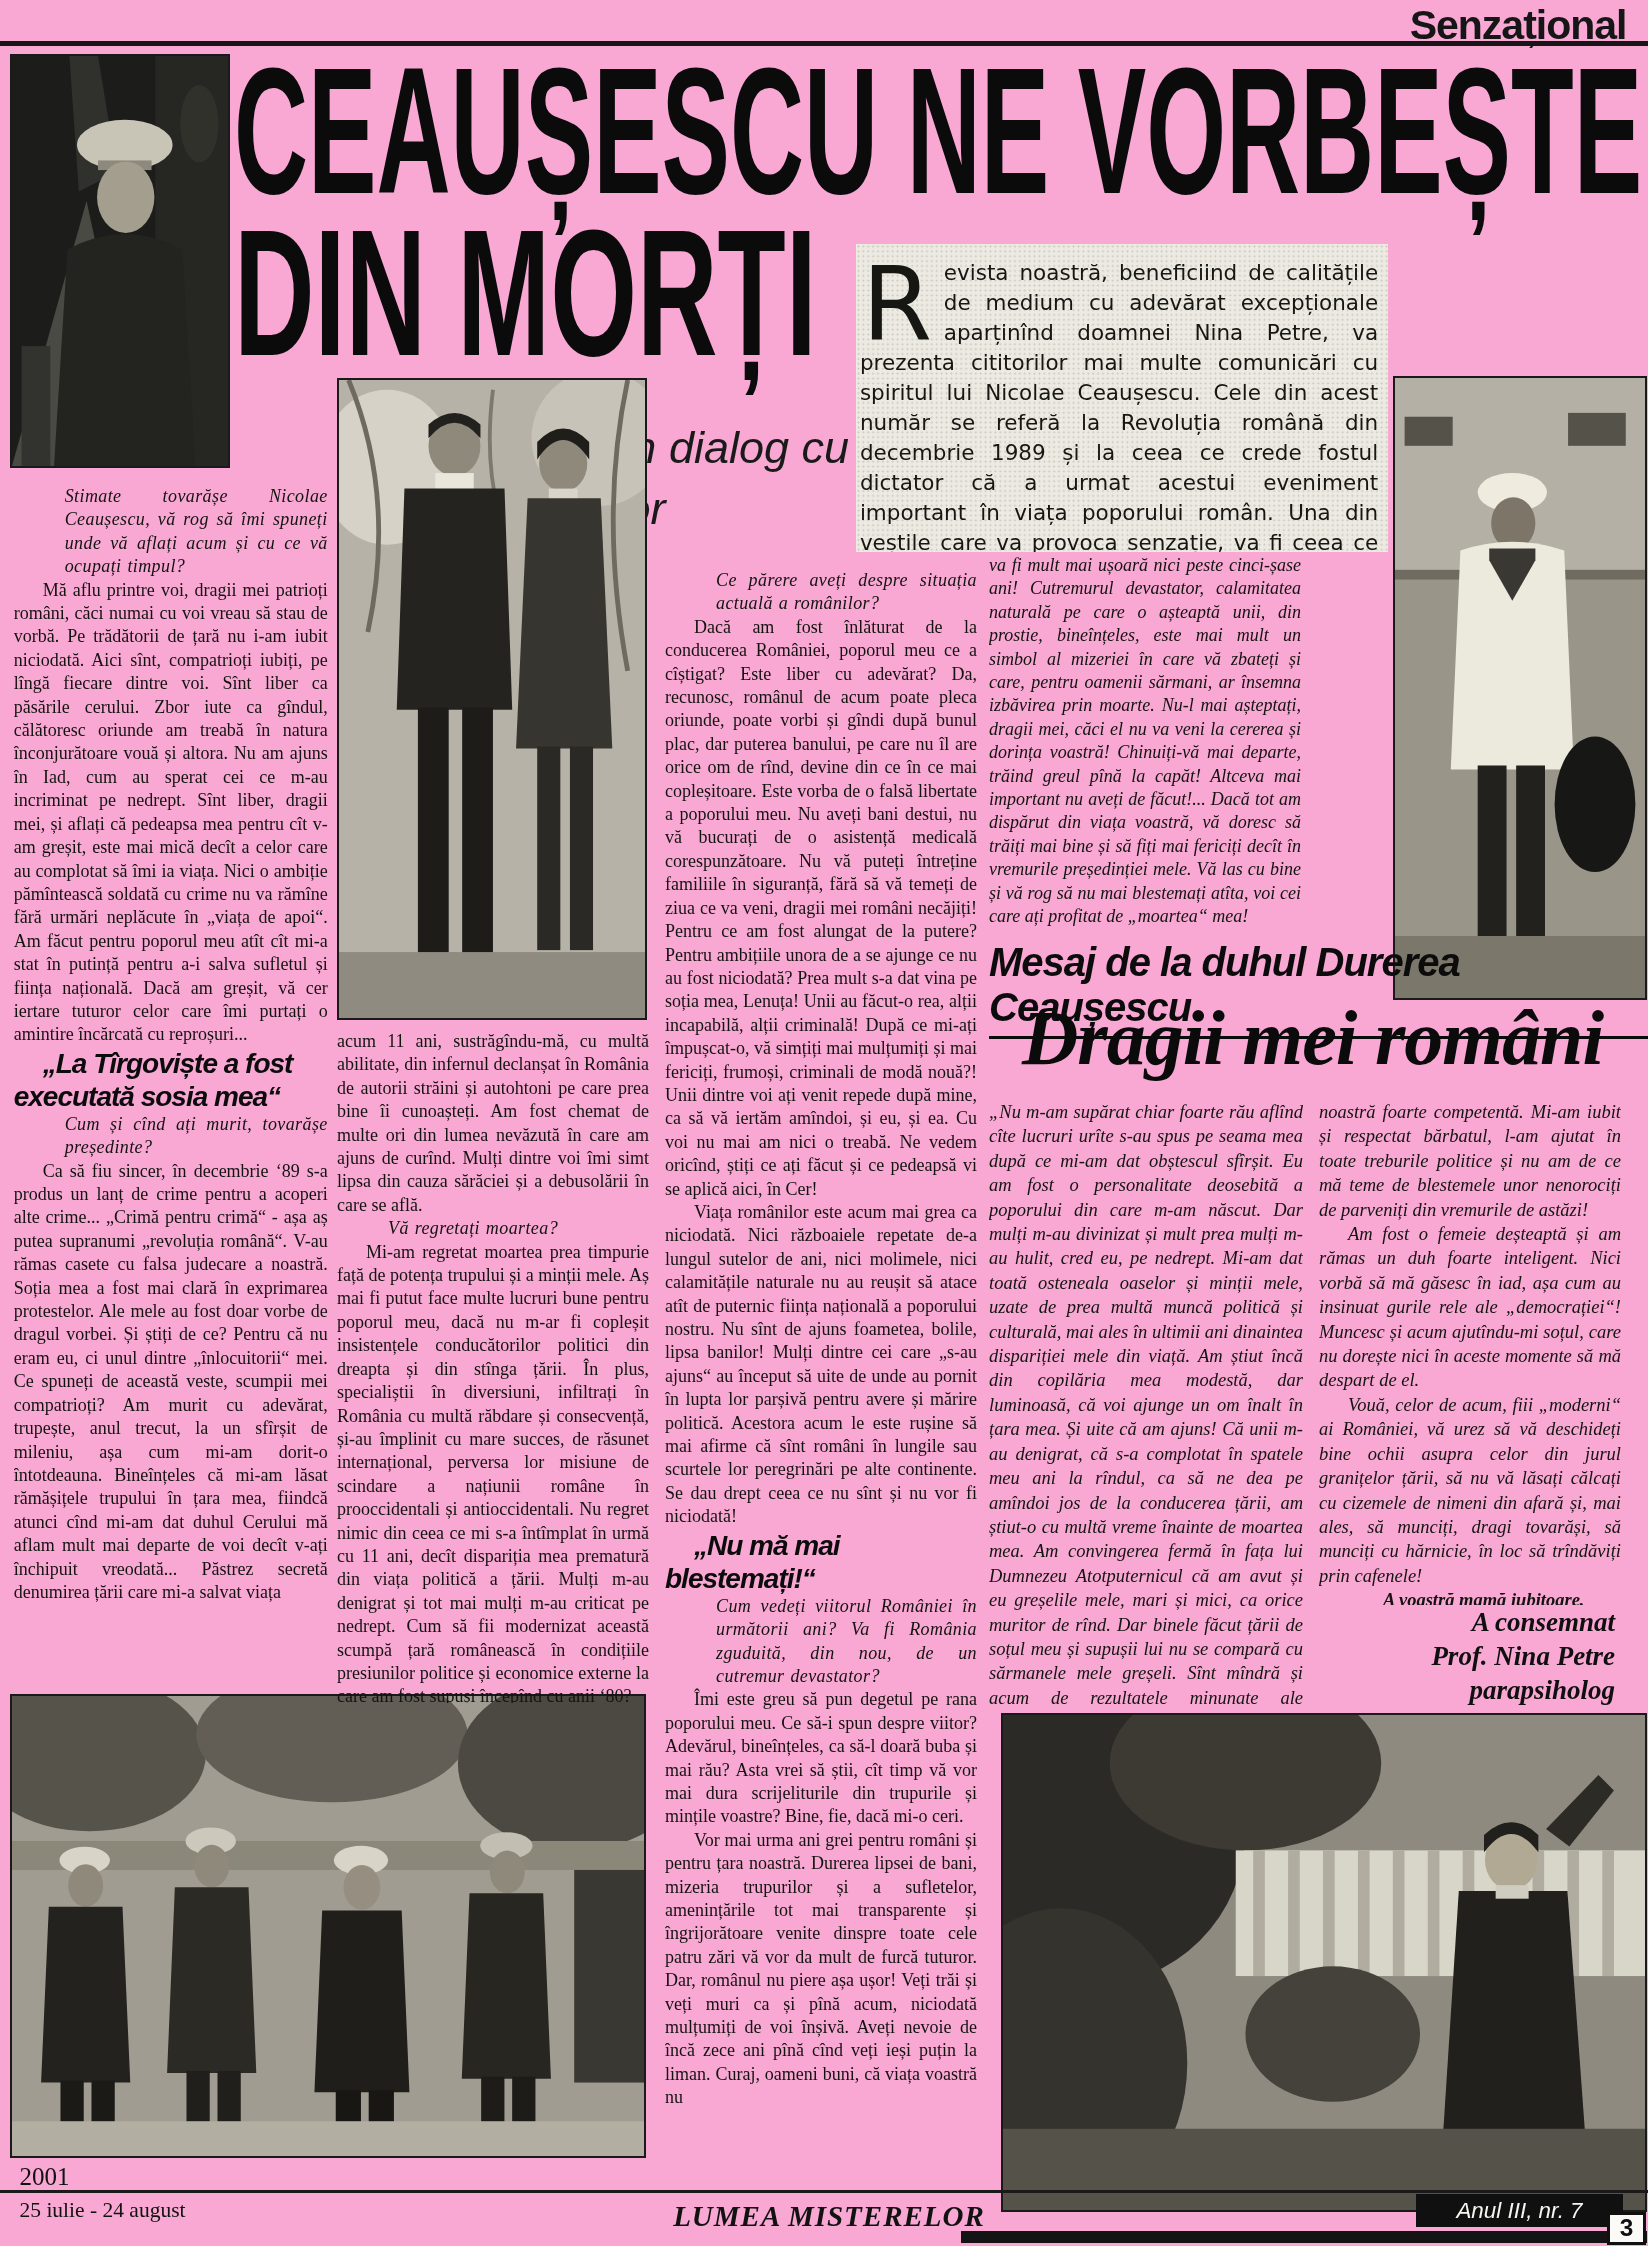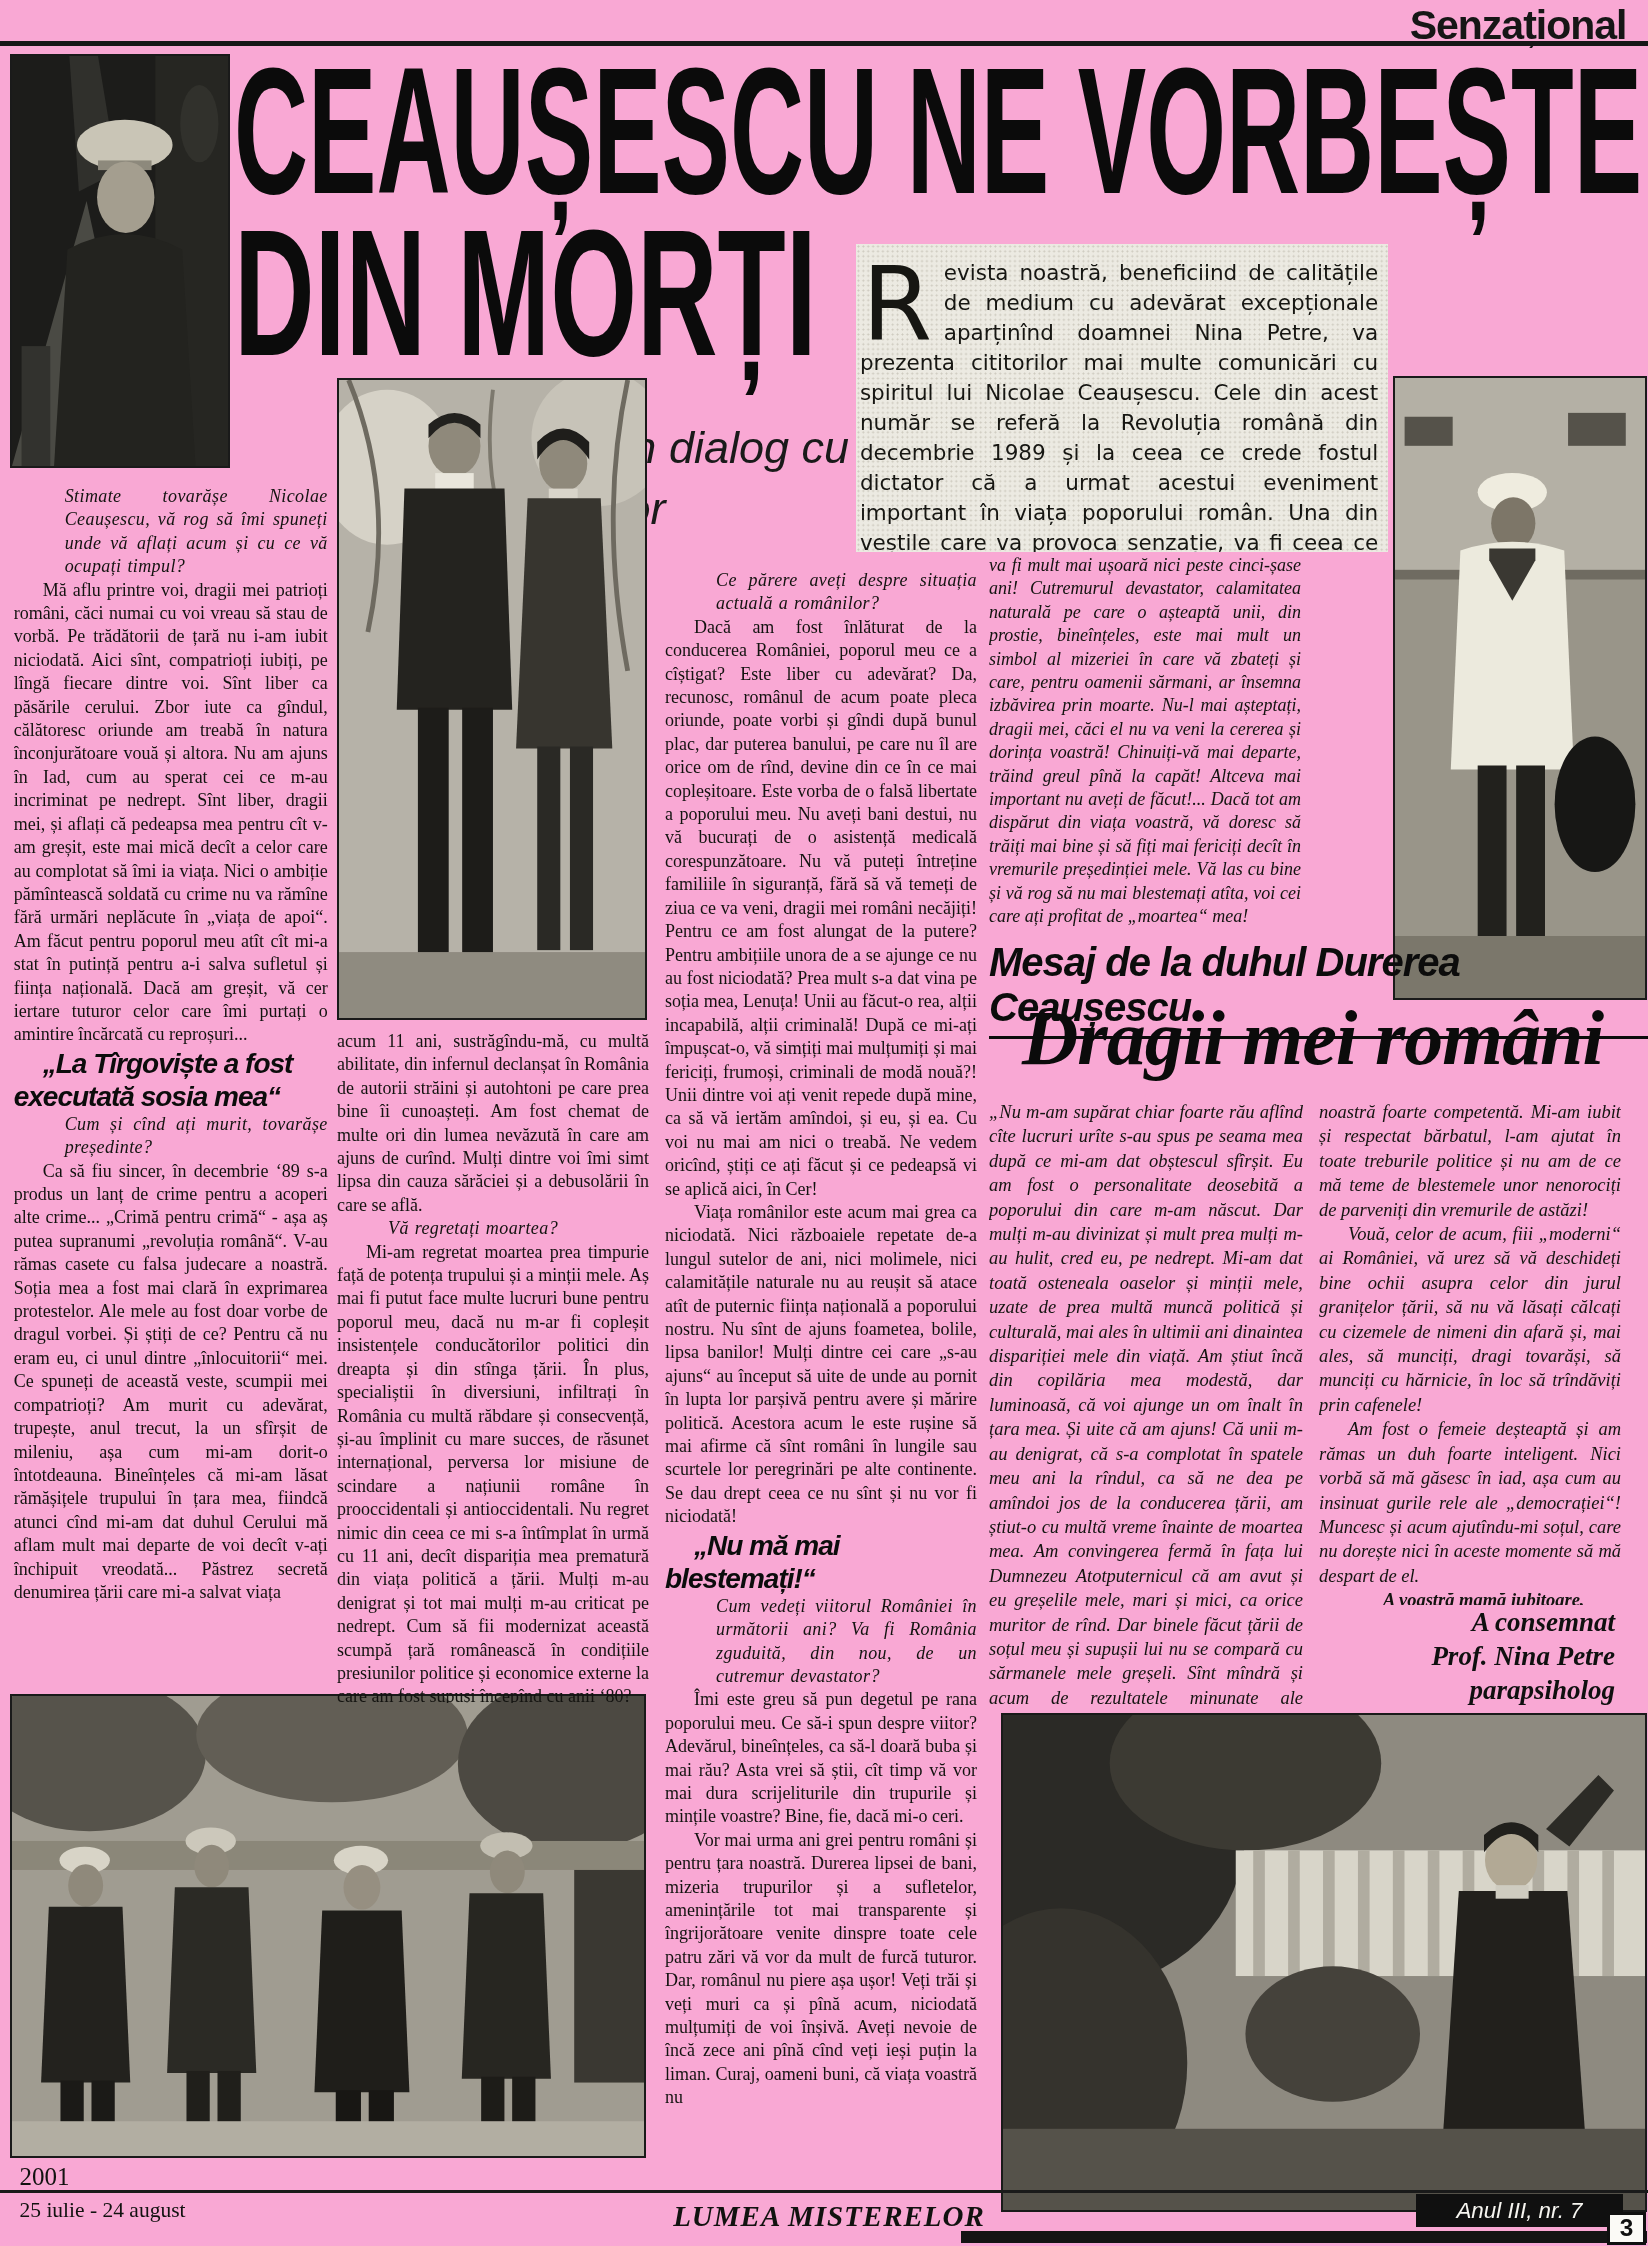--- a/index.html
+++ b/index.html
@@ -307,22 +307,22 @@
 
   <div class="elena-kicker" data-name="elena-message-kicker">Mesaj de la duhul Durerea Ceaușescu</div>
   <div class="elena-title" data-name="elena-message-title">Dragii mei români</div>
 
   <div class="ecol e1" data-name="elena-column-1">
     <p class="noindent" data-name="elena-col1-text">„Nu m-am supărat chiar foarte rău aflînd cîte lucruri urîte s-au spus pe seama mea după ce mi-am dat obștescul sfîrșit. Eu am fost o personalitate deosebită a poporului din care m-am născut. Dar mulți m-au divinizat și mult prea mulți m-au hulit, cred eu, pe nedrept. Mi-am dat toată osteneala oaselor și minții mele, uzate de prea multă muncă politică și culturală, mai ales în ultimii ani dinaintea dispariției mele din viață. Am știut încă din copilăria mea modestă, dar luminoasă, că voi ajunge un om înalt în țara mea. Și uite că am ajuns! Că unii m-au denigrat, că s-a complotat în spatele meu ani la rîndul, ca să ne dea pe amîndoi jos de la conducerea țării, am știut-o cu multă vreme înainte de moartea mea. Am convingerea fermă în fața lui Dumnezeu Atotputernicul că am avut și eu greșelile mele, mari și mici, ca orice muritor de rînd. Dar binele făcut țării de soțul meu și supușii lui nu se compară cu sărmanele mele greșeli. Sînt mîndră și acum de rezultatele minunate ale poporului meu sub conducerea</p>
   </div>
 
   <div class="ecol e2" data-name="elena-column-2">
     <p class="noindent" data-name="elena-col2-para-1">noastră foarte competentă. Mi-am iubit și respectat bărbatul, l-am ajutat în toate treburile politice și nu am de ce mă teme de blestemele unor nenorociți de parveniți din vremurile de astăzi!</p>
+    <p data-name="elena-col2-para-2">Am fost o femeie deșteaptă și am rămas un duh foarte inteligent. Nici vorbă să mă găsesc în iad, așa cum au insinuat gurile rele ale „democrației“! Muncesc și acum ajutîndu-mi soțul, care nu dorește nici în aceste momente să mă despart de el.</p>
     <p data-name="elena-col2-para-3">Vouă, celor de acum, fiii „moderni“ ai României, vă urez să vă deschideți bine ochii asupra celor din jurul granițelor țării, să nu vă lăsați călcați cu cizemele de nimeni din afară și, mai ales, să munciți, dragi tovarăși, să munciți cu hărnicie, în loc să trîndăviți prin cafenele!</p>
-    <p data-name="elena-col2-para-2">Am fost o femeie deșteaptă și am rămas un duh foarte inteligent. Nici vorbă să mă găsesc în iad, așa cum au insinuat gurile rele ale „democrației“! Muncesc și acum ajutîndu-mi soțul, care nu dorește nici în aceste momente să mă despart de el.</p>
     <p class="signature" data-name="elena-signature">
       <span data-name="elena-signature-line1">A voastră mamă iubitoare,</span><br>
       
     </p>
   </div>
 
   <div class="byline" data-name="byline">
     <div data-name="byline-line1">A consemnat</div>
     <div data-name="byline-line2">Prof. Nina Petre</div>
     <div data-name="byline-line3">parapsiholog</div>

